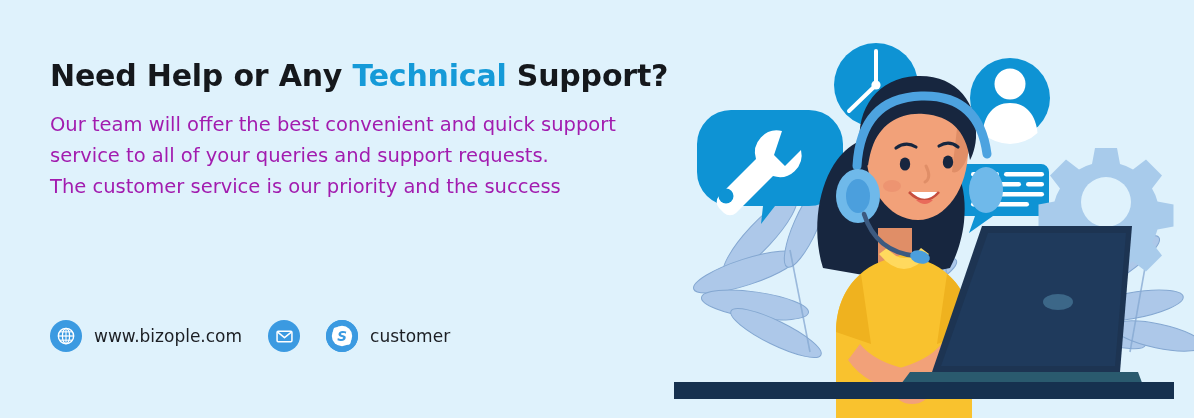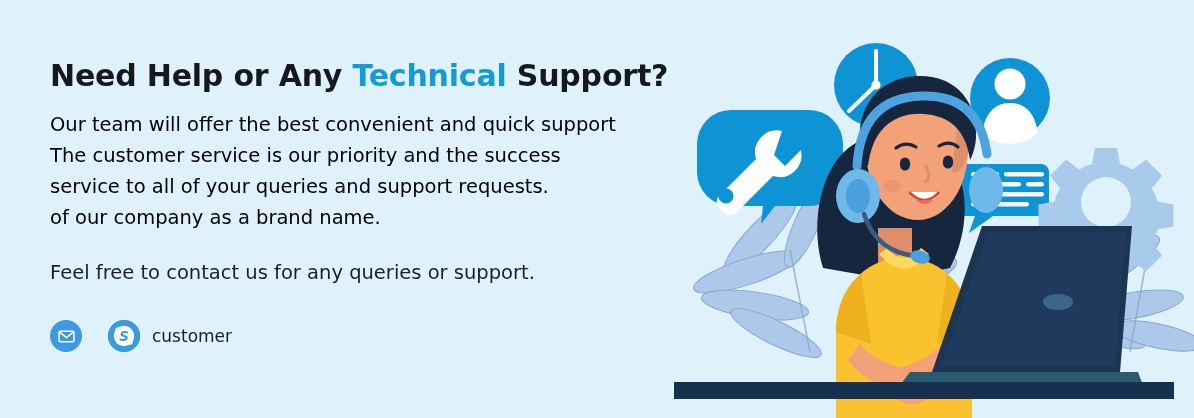--- a/index.html
+++ b/index.html
@@ -38,21 +38,21 @@
     white-space: nowrap;
   }
   #headline .accent { color: #159ad8; }
 
   #body-copy {
     margin: 0;
     padding-top: 16px;
     font-family: "DejaVu Sans", sans-serif;
     font-size: 19.5px;
     line-height: 31px;
-    color: #000000;
+    color: #a21caf;
   }
   #body-copy .ln { display: block; white-space: nowrap; }
 
   #closing-copy {
     margin: 0;
     padding-top: 24px;
     font-family: "DejaVu Sans", sans-serif;
     font-size: 19.5px;
     line-height: 31px;
     color: #1c1f24;
@@ -104,30 +104,41 @@
 <body>
 
 <div id="banner">
 
   <div id="text-col">
 
     <h1 id="headline"><span>Need Help or Any </span><span class="accent">Technical</span><span> Support?</span></h1>
 
     <p id="body-copy">
       <span class="ln">Our team will offer the best convenient and quick support</span>
+      <span class="ln">service to all of your queries and support requests.</span>
       <span class="ln">The customer service is our priority and the success</span>
-      <span class="ln">service to all of your queries and support requests.</span>
-      <span class="ln">of our company as a brand name.</span>
     </p>
 
-    <p id="closing-copy">Feel free to contact us for any queries or support.</p>
   </div>
 
   <div id="contact-row">
 
+    <div class="contact-item">
+      <span class="contact-badge">
+        <svg width="20" height="20" viewBox="0 0 24 24" aria-hidden="true">
+          <circle cx="12" cy="12" r="9.2" fill="none" stroke="#ffffff" stroke-width="1.7"></circle>
+          <ellipse cx="12" cy="12" rx="4.3" ry="9.2" fill="none" stroke="#ffffff" stroke-width="1.5"></ellipse>
+          <line x1="2.8" y1="12" x2="21.2" y2="12" stroke="#ffffff" stroke-width="1.5"></line>
+          <line x1="4.2" y1="7" x2="19.8" y2="7" stroke="#ffffff" stroke-width="1.3"></line>
+          <line x1="4.2" y1="17" x2="19.8" y2="17" stroke="#ffffff" stroke-width="1.3"></line>
+          <line x1="12" y1="2.8" x2="12" y2="21.2" stroke="#ffffff" stroke-width="1.3"></line>
+        </svg>
+      </span>
+      <span class="contact-label">www.bizople.com</span>
+    </div>
 
     <div class="contact-item">
       <span class="contact-badge">
         <svg width="19" height="19" viewBox="0 0 24 24" aria-hidden="true">
           <rect x="2.6" y="5.4" width="18.8" height="13.2" rx="1.4" fill="none" stroke="#ffffff" stroke-width="1.9"></rect>
           <path d="M3.4 6.4 L12 13.4 L20.6 6.4" fill="none" stroke="#ffffff" stroke-width="1.9" stroke-linejoin="round"></path>
         </svg>
       </span>
     </div>
 

